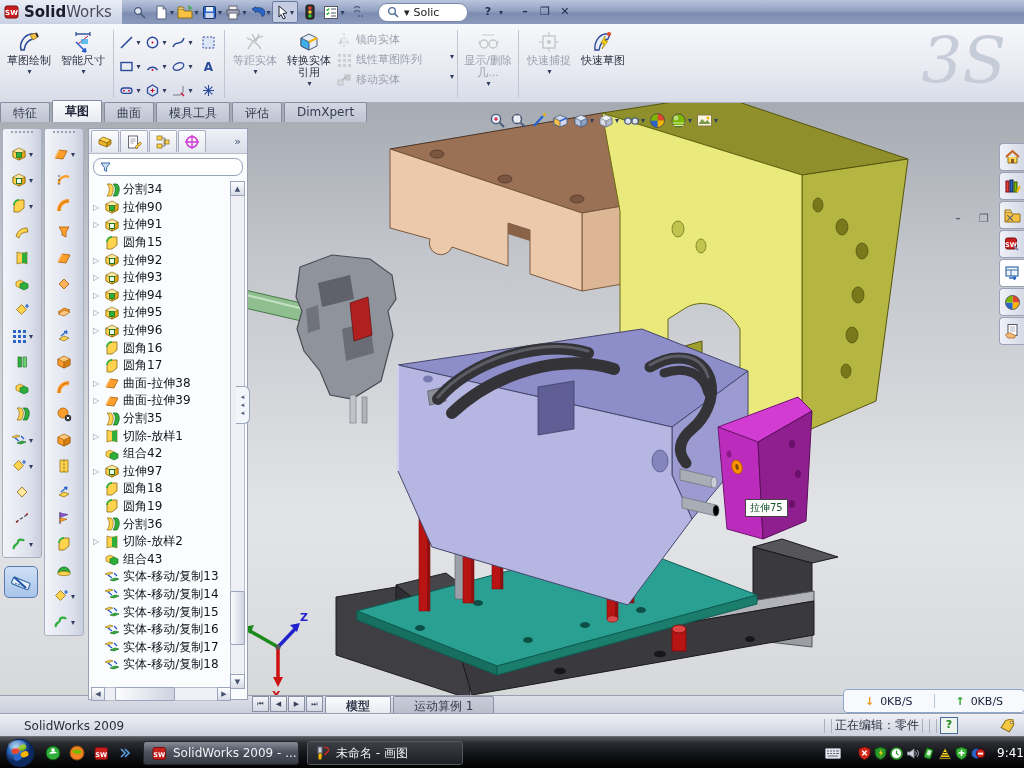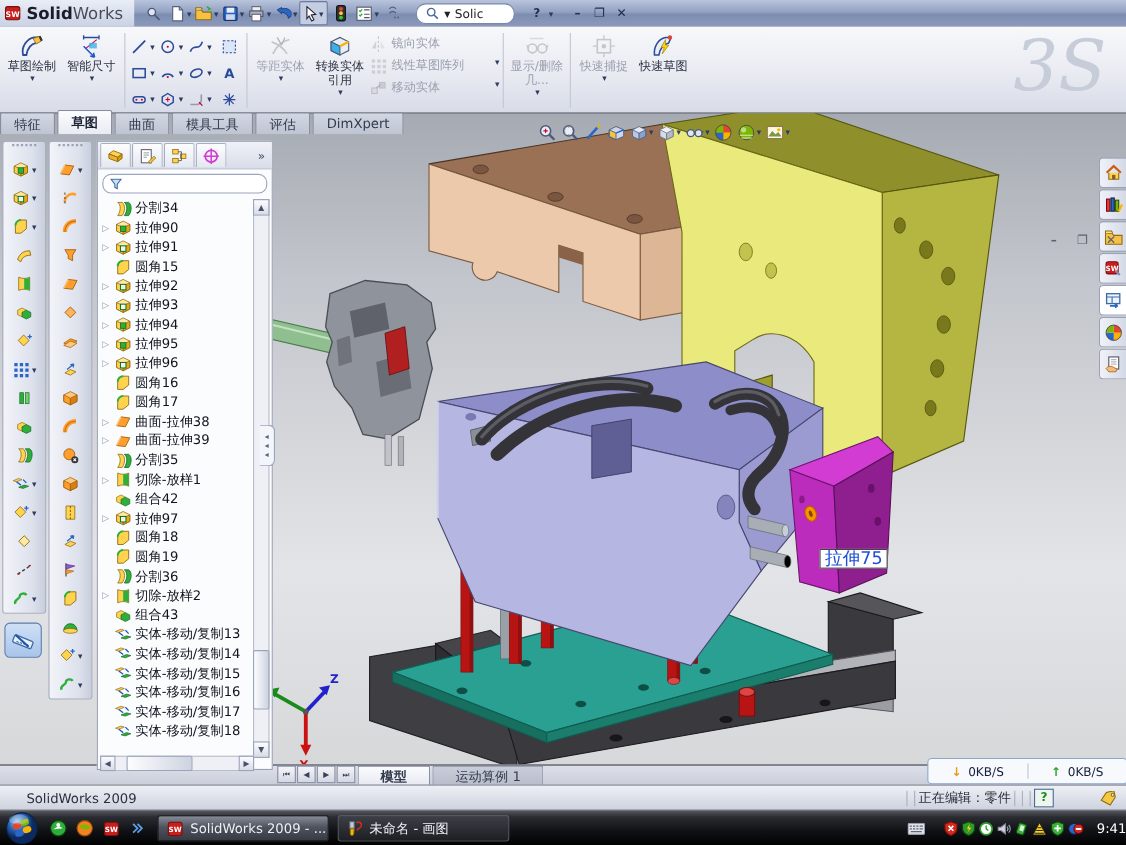--- a/index.html
+++ b/index.html
@@ -86,21 +86,21 @@
     border-left:none;border-radius:0 6px 6px 0;z-index:23;display:flex;flex-direction:column;
     align-items:center;justify-content:center;color:#55617e;font-size:7px;line-height:8px}
   
   #taskpane{right:0;top:40px;width:25px;display:flex;flex-direction:column;gap:1px;z-index:20}
   .tpbtn{width:24px;height:26px;background:linear-gradient(90deg,#f0f2f8,#d4d9e6);
     border:1px solid #9aa2b8;border-right:none;border-radius:4px 0 0 4px;
     display:flex;align-items:center;justify-content:center}
   .tpbtn.sel{background:#fff}
   
   #tooltip{left:745px;top:396px;background:#fff;border:1px solid #444;padding:0 4px;
-    font-size:16px;color:#1d4ed8;z-index:21;height:16px;line-height:16px}
+    font-size:10px;color:#14532d;z-index:21;height:16px;line-height:16px}
   #netwidget{left:843px;top:586px;width:180px;height:22px;background:#f7f9fd;border:1px solid #8aa8cc;
     border-radius:4px;display:flex;align-items:center;z-index:26;font-size:11px;color:#15203c}
   #netwidget .cell{flex:1;display:flex;align-items:center;justify-content:center;gap:6px}
   #netwidget .div{width:1px;height:14px;background:#b8c6da}
   .arrdn{color:#e89a1a;font-weight:bold}.arrup{color:#2aa42a;font-weight:bold}
   
   #modeltabs{left:0;top:695px;width:1024px;height:18px;background:linear-gradient(180deg,#dde0e9,#c9cdd9);
     border-top:1px solid #9aa0ad;display:flex;align-items:flex-end}
   .navbtn{width:15px;height:14px;background:linear-gradient(180deg,#f4f5f9,#d4d8e3);border:1px solid #8a90a4;
     font-size:7px;color:#39415a;display:flex;align-items:center;justify-content:center;margin-bottom:1px}

